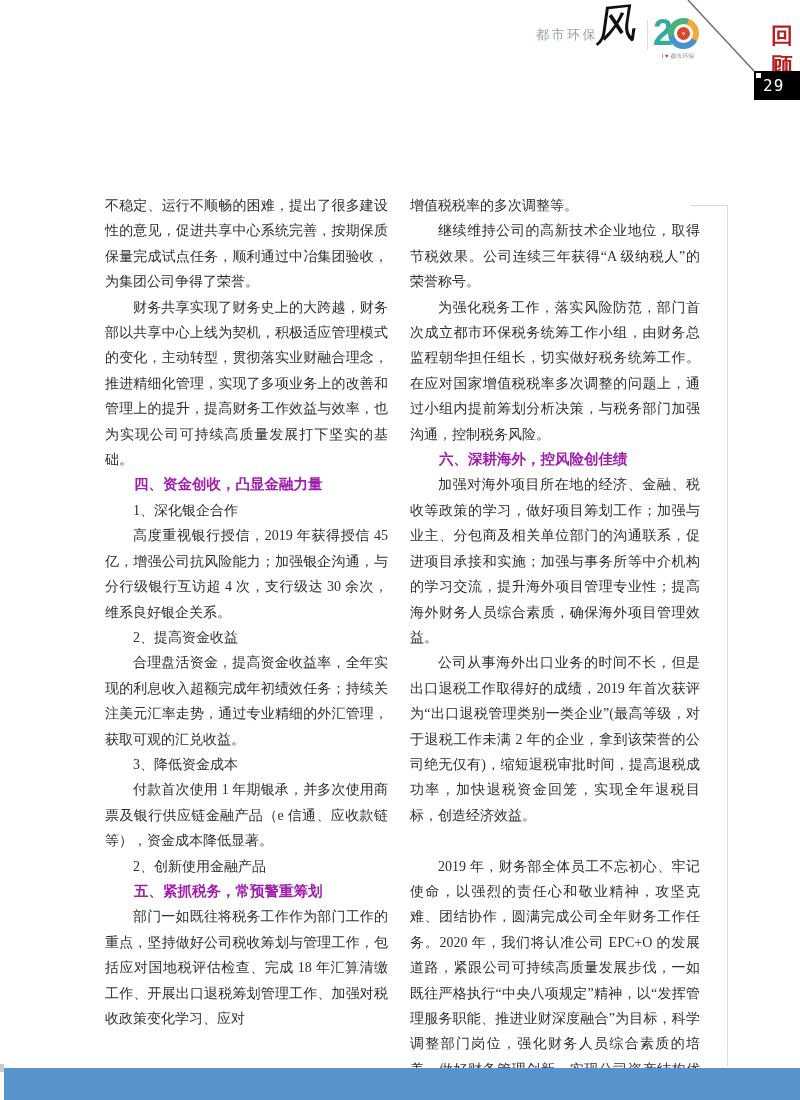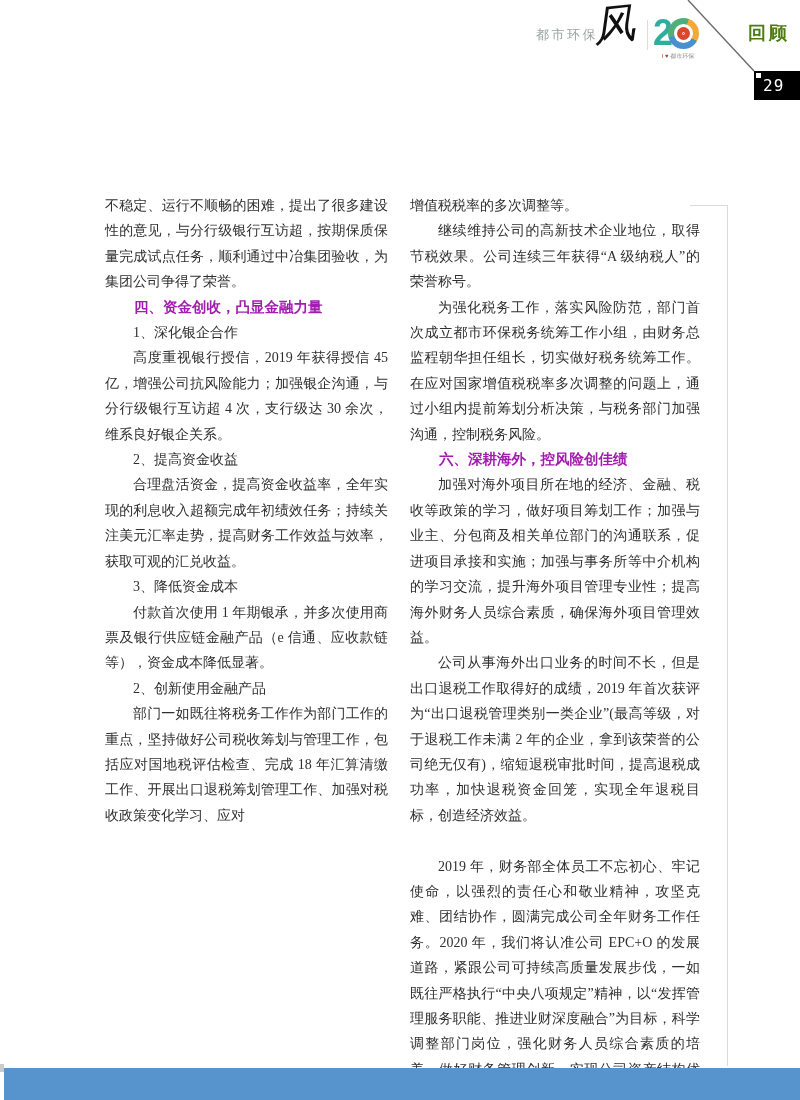--- a/index.html
+++ b/index.html
@@ -31,22 +31,22 @@
   .zero-core { position:absolute; inset:3px; background:#d7492c; border-radius:50%; }
   .zero-dot  { position:absolute; inset:5px; border:1.5px solid #ffffff; border-radius:50%; }
   .logo-tagline {
     position:absolute; left:650px; top:53px; width:56px; text-align:center;
     font-size:6px; line-height:7px; font-family:"Liberation Sans", sans-serif;
     white-space:nowrap;
   }
   .tagline-heart { color:#c0392b; }
   .tagline-text  { color:#8a8a8a; }
   .section-label {
-    position:absolute; left:748px; top:21px; font-size:18px; font-weight:bold;
-    color:#4d7c0f; letter-spacing:3px; font-family:"Liberation Sans", sans-serif;
+    position:absolute; left:771px; top:21px; font-size:22px; font-weight:bold;
+    color:#b91c1c; letter-spacing:3px; font-family:"Liberation Sans", sans-serif;
   }
   .diag-svg { position:absolute; left:0; top:0; pointer-events:none; }
   .pageno-box {
     position:absolute; left:754px; top:71px; width:46px; height:29px;
     background:#000000;
   }
   .pageno-notch { position:absolute; left:2px; top:2px; width:5px; height:5px; background:#ffffff; }
   .pageno {
     position:absolute; left:9px; top:0; line-height:29px; font-size:16px;
     color:#ffffff; font-family:"DejaVu Sans Mono", monospace; letter-spacing:1px;
@@ -105,29 +105,31 @@
 
   <div class="pageno-box">
     <span class="pageno-notch"></span>
     <span class="pageno">29</span>
   </div>
 
   <div class="frame-hline"></div>
   <div class="frame-vline"></div>
 
   <div class="col col-left" id="left-col">
-      <p class="para ">不稳定、运行不顺畅的困难，提出了很多建设性的意见，与分行级银行互访超，按期保质保量完成试点任务，顺利通过中冶集团验收，为集团公司争得了荣誉。</p>
+      <p class="para ">不稳定、运行不顺畅的困难，提出了很多建设性的意见，促进共享中心系统完善，按期保质保量完成试点任务，顺利通过中冶集团验收，为集团公司争得了荣誉。</p>
+      <p class="para indent">财务共享实现了财务史上的大跨越，财务部以共享中心上线为契机，积极适应管理模式的变化，主动转型，贯彻落实业财融合理念，推进精细化管理，实现了多项业务上的改善和管理上的提升，提高财务工作效益与效率，也为实现公司可持续高质量发展打下坚实的基础。</p>
       <p class="para heading">四、资金创收，凸显金融力量</p>
       <p class="para subhead">1、深化银企合作</p>
       <p class="para indent">高度重视银行授信，2019 年获得授信 45 亿，增强公司抗风险能力；加强银企沟通，与分行级银行互访超 4 次，支行级达 30 余次，维系良好银企关系。</p>
       <p class="para subhead">2、提高资金收益</p>
-      <p class="para indent">合理盘活资金，提高资金收益率，全年实现的利息收入超额完成年初绩效任务；持续关注美元汇率走势，提高财务工作效益与效率，获取可观的汇兑收益。</p>
+      <p class="para indent">合理盘活资金，提高资金收益率，全年实现的利息收入超额完成年初绩效任务；持续关注美元汇率走势，通过专业精细的外汇管理，获取可观的汇兑收益。</p>
       <p class="para subhead">3、降低资金成本</p>
       <p class="para indent">付款首次使用 1 年期银承，并多次使用商票及银行供应链金融产品（e 信通、应收款链等），资金成本降低显著。</p>
       <p class="para subhead">2、创新使用金融产品</p>
+      <p class="para heading">五、紧抓税务，常预警重筹划</p>
       <p class="para indent">部门一如既往将税务工作作为部门工作的重点，坚持做好公司税收筹划与管理工作，包括应对国地税评估检查、完成 18 年汇算清缴工作、开展出口退税筹划管理工作、加强对税收政策变化学习、应对</p>
     </div>
   <div class="col col-right" id="right-col">
       <p class="para ">增值税税率的多次调整等。</p>
       <p class="para indent">继续维持公司的高新技术企业地位，取得节税效果。公司连续三年获得“A 级纳税人”的荣誉称号。</p>
       <p class="para indent">为强化税务工作，落实风险防范，部门首次成立都市环保税务统筹工作小组，由财务总监程朝华担任组长，切实做好税务统筹工作。在应对国家增值税税率多次调整的问题上，通过小组内提前筹划分析决策，与税务部门加强沟通，控制税务风险。</p>
       <p class="para heading">六、深耕海外，控风险创佳绩</p>
       <p class="para indent">加强对海外项目所在地的经济、金融、税收等政策的学习，做好项目筹划工作；加强与业主、分包商及相关单位部门的沟通联系，促进项目承接和实施；加强与事务所等中介机构的学习交流，提升海外项目管理专业性；提高海外财务人员综合素质，确保海外项目管理效益。</p>
       <p class="para indent">公司从事海外出口业务的时间不长，但是出口退税工作取得好的成绩，2019 年首次获评为“出口退税管理类别一类企业”(最高等级，对于退税工作未满 2 年的企业，拿到该荣誉的公司绝无仅有)，缩短退税审批时间，提高退税成功率，加快退税资金回笼，实现全年退税目标，创造经济效益。</p>
       <div class="spacer"></div>

